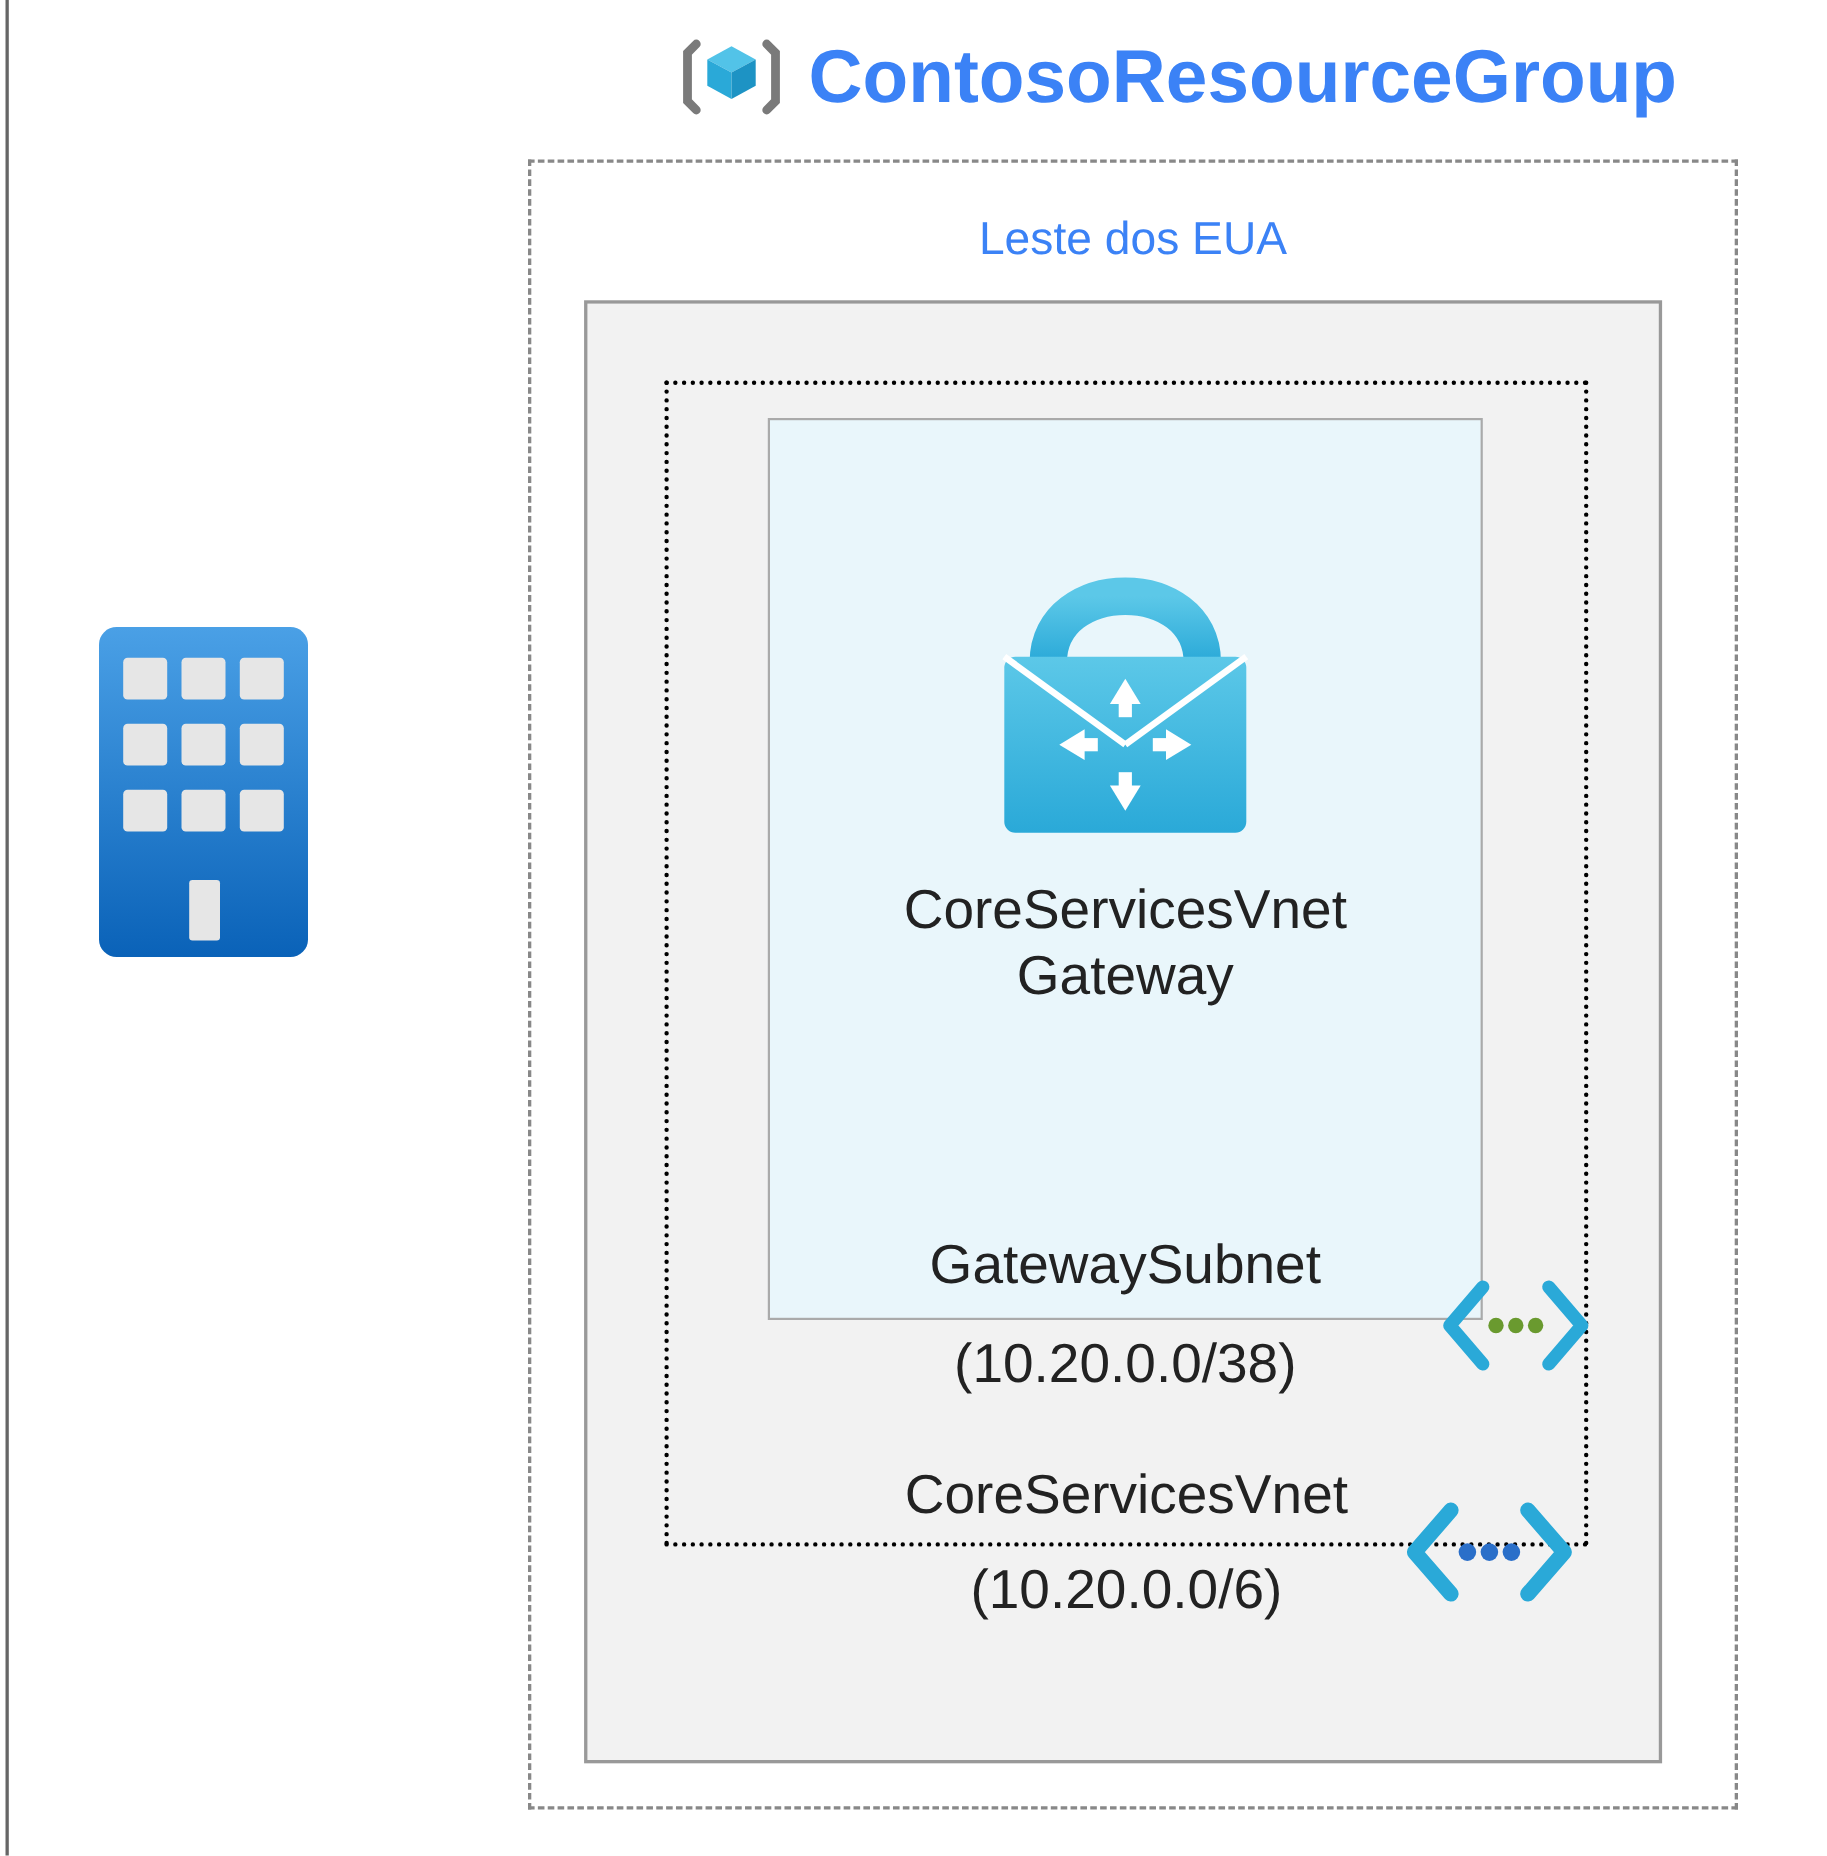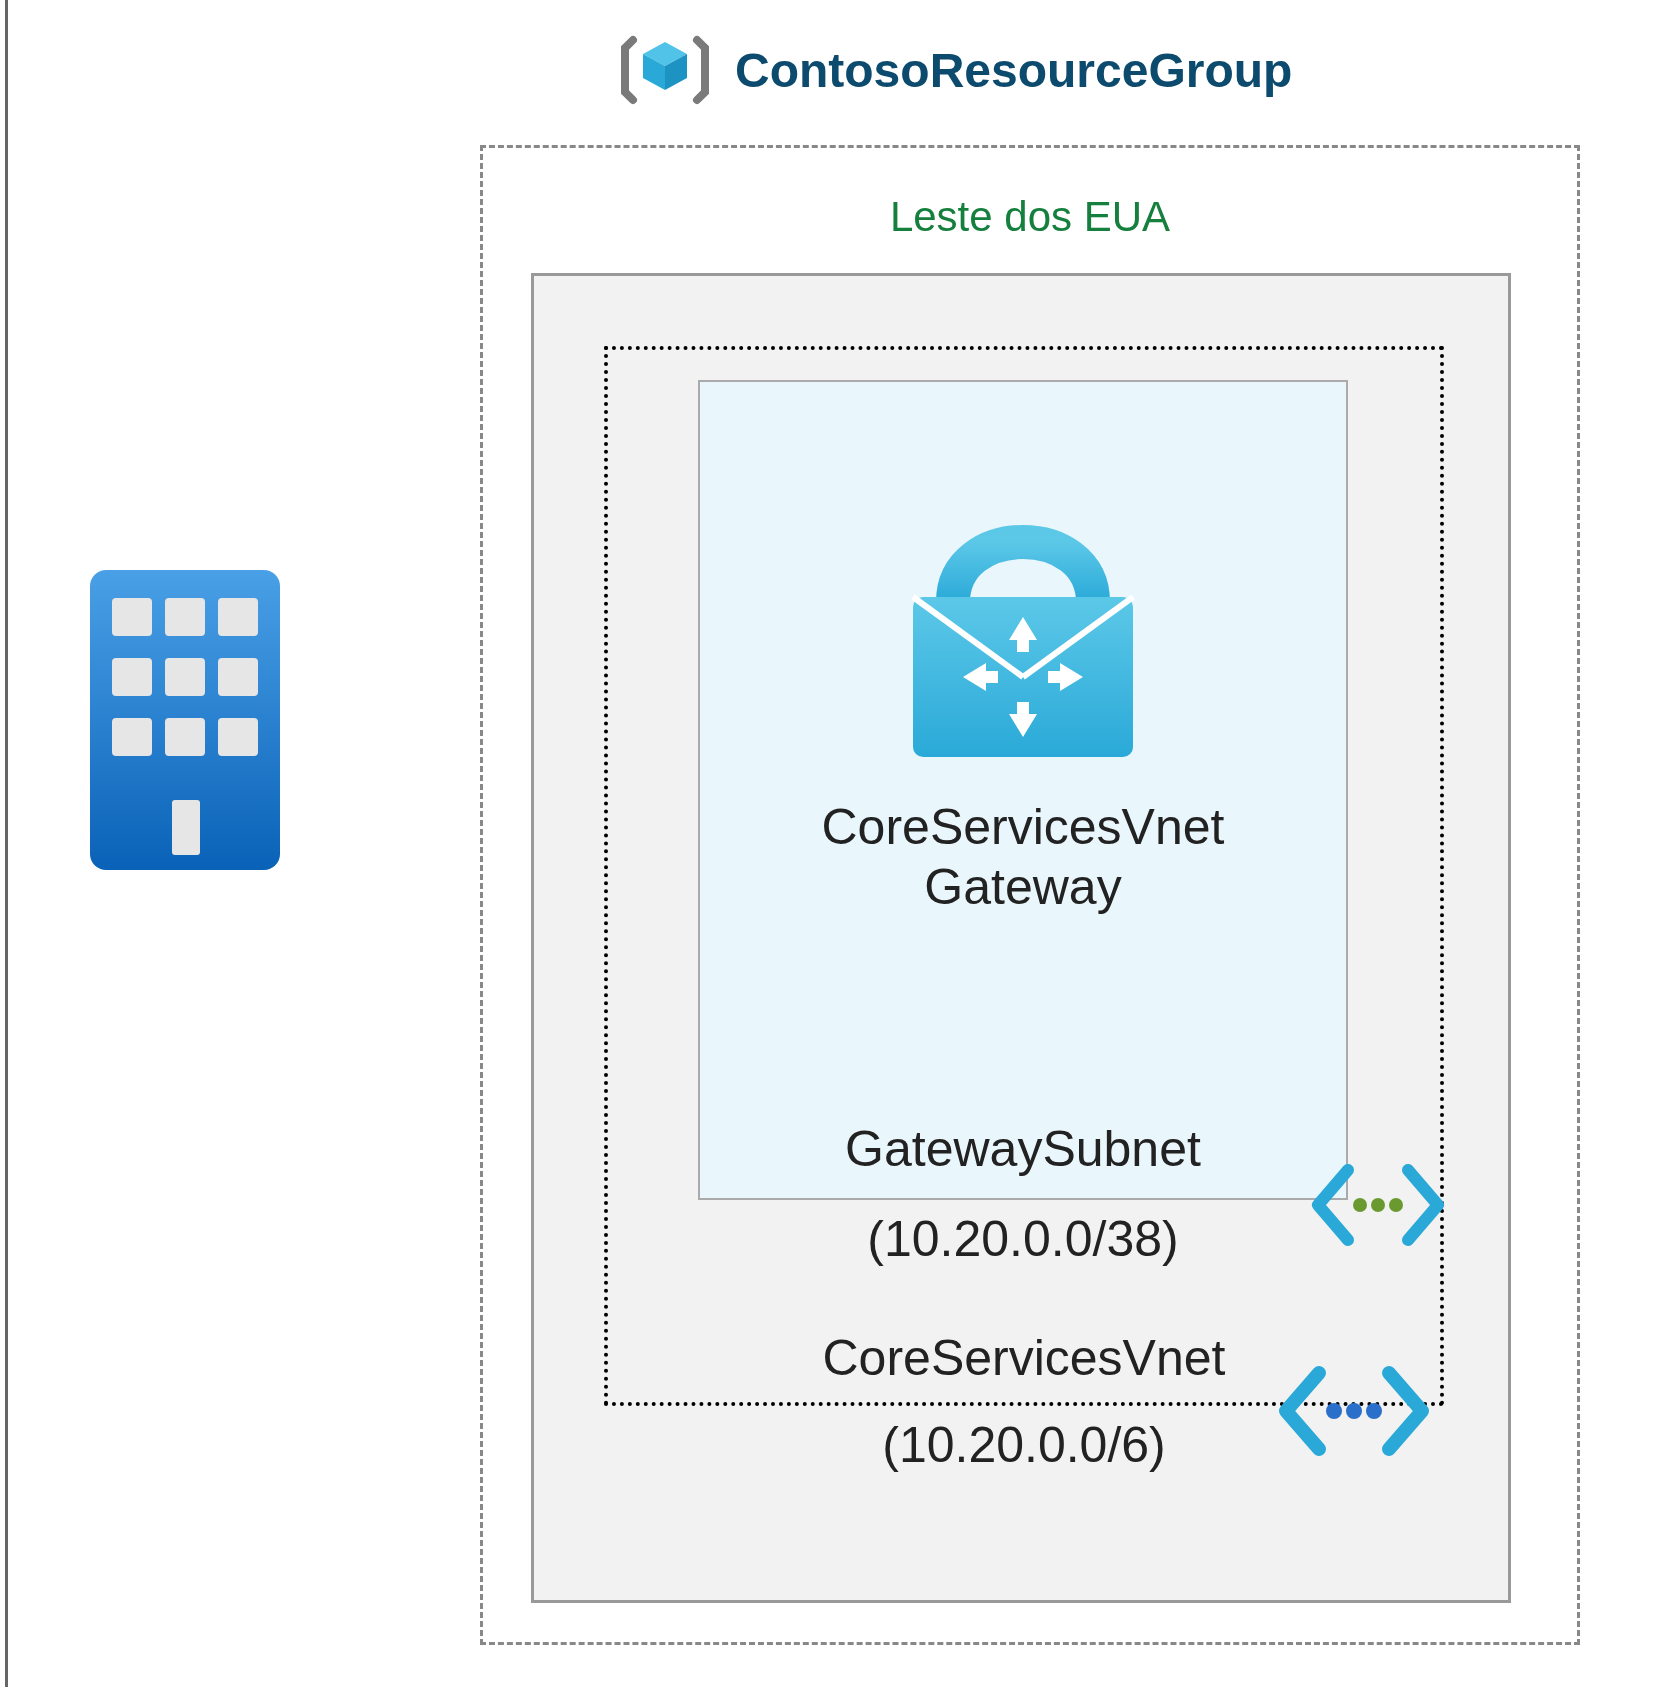--- a/index.html
+++ b/index.html
@@ -40,37 +40,37 @@
       top: 20px;
       display: flex;
       align-items: center;
       gap: 20px;
     }
     .rg-icon {
       width: 100px;
       height: 100px;
     }
     .rg-title {
-      font-size: 48px;
+      font-size: 68px;
       font-weight: 600;
-      color: #0c4a6e;
+      color: #3b82f6;
     }
     .resource-group-box {
       position: absolute;
       left: 480px;
       top: 145px;
       width: 1100px;
       height: 1500px;
       border: 3px dashed #888;
       background: #fff;
     }
     .region-label {
       text-align: center;
       font-size: 42px;
-      color: #15803d;
+      color: #3b82f6;
       margin-top: 45px;
     }
     .region-box {
       position: absolute;
       left: 48px;
       top: 125px;
       width: 980px;
       height: 1330px;
       border: 3px solid #999;
       background: #f2f2f2;

